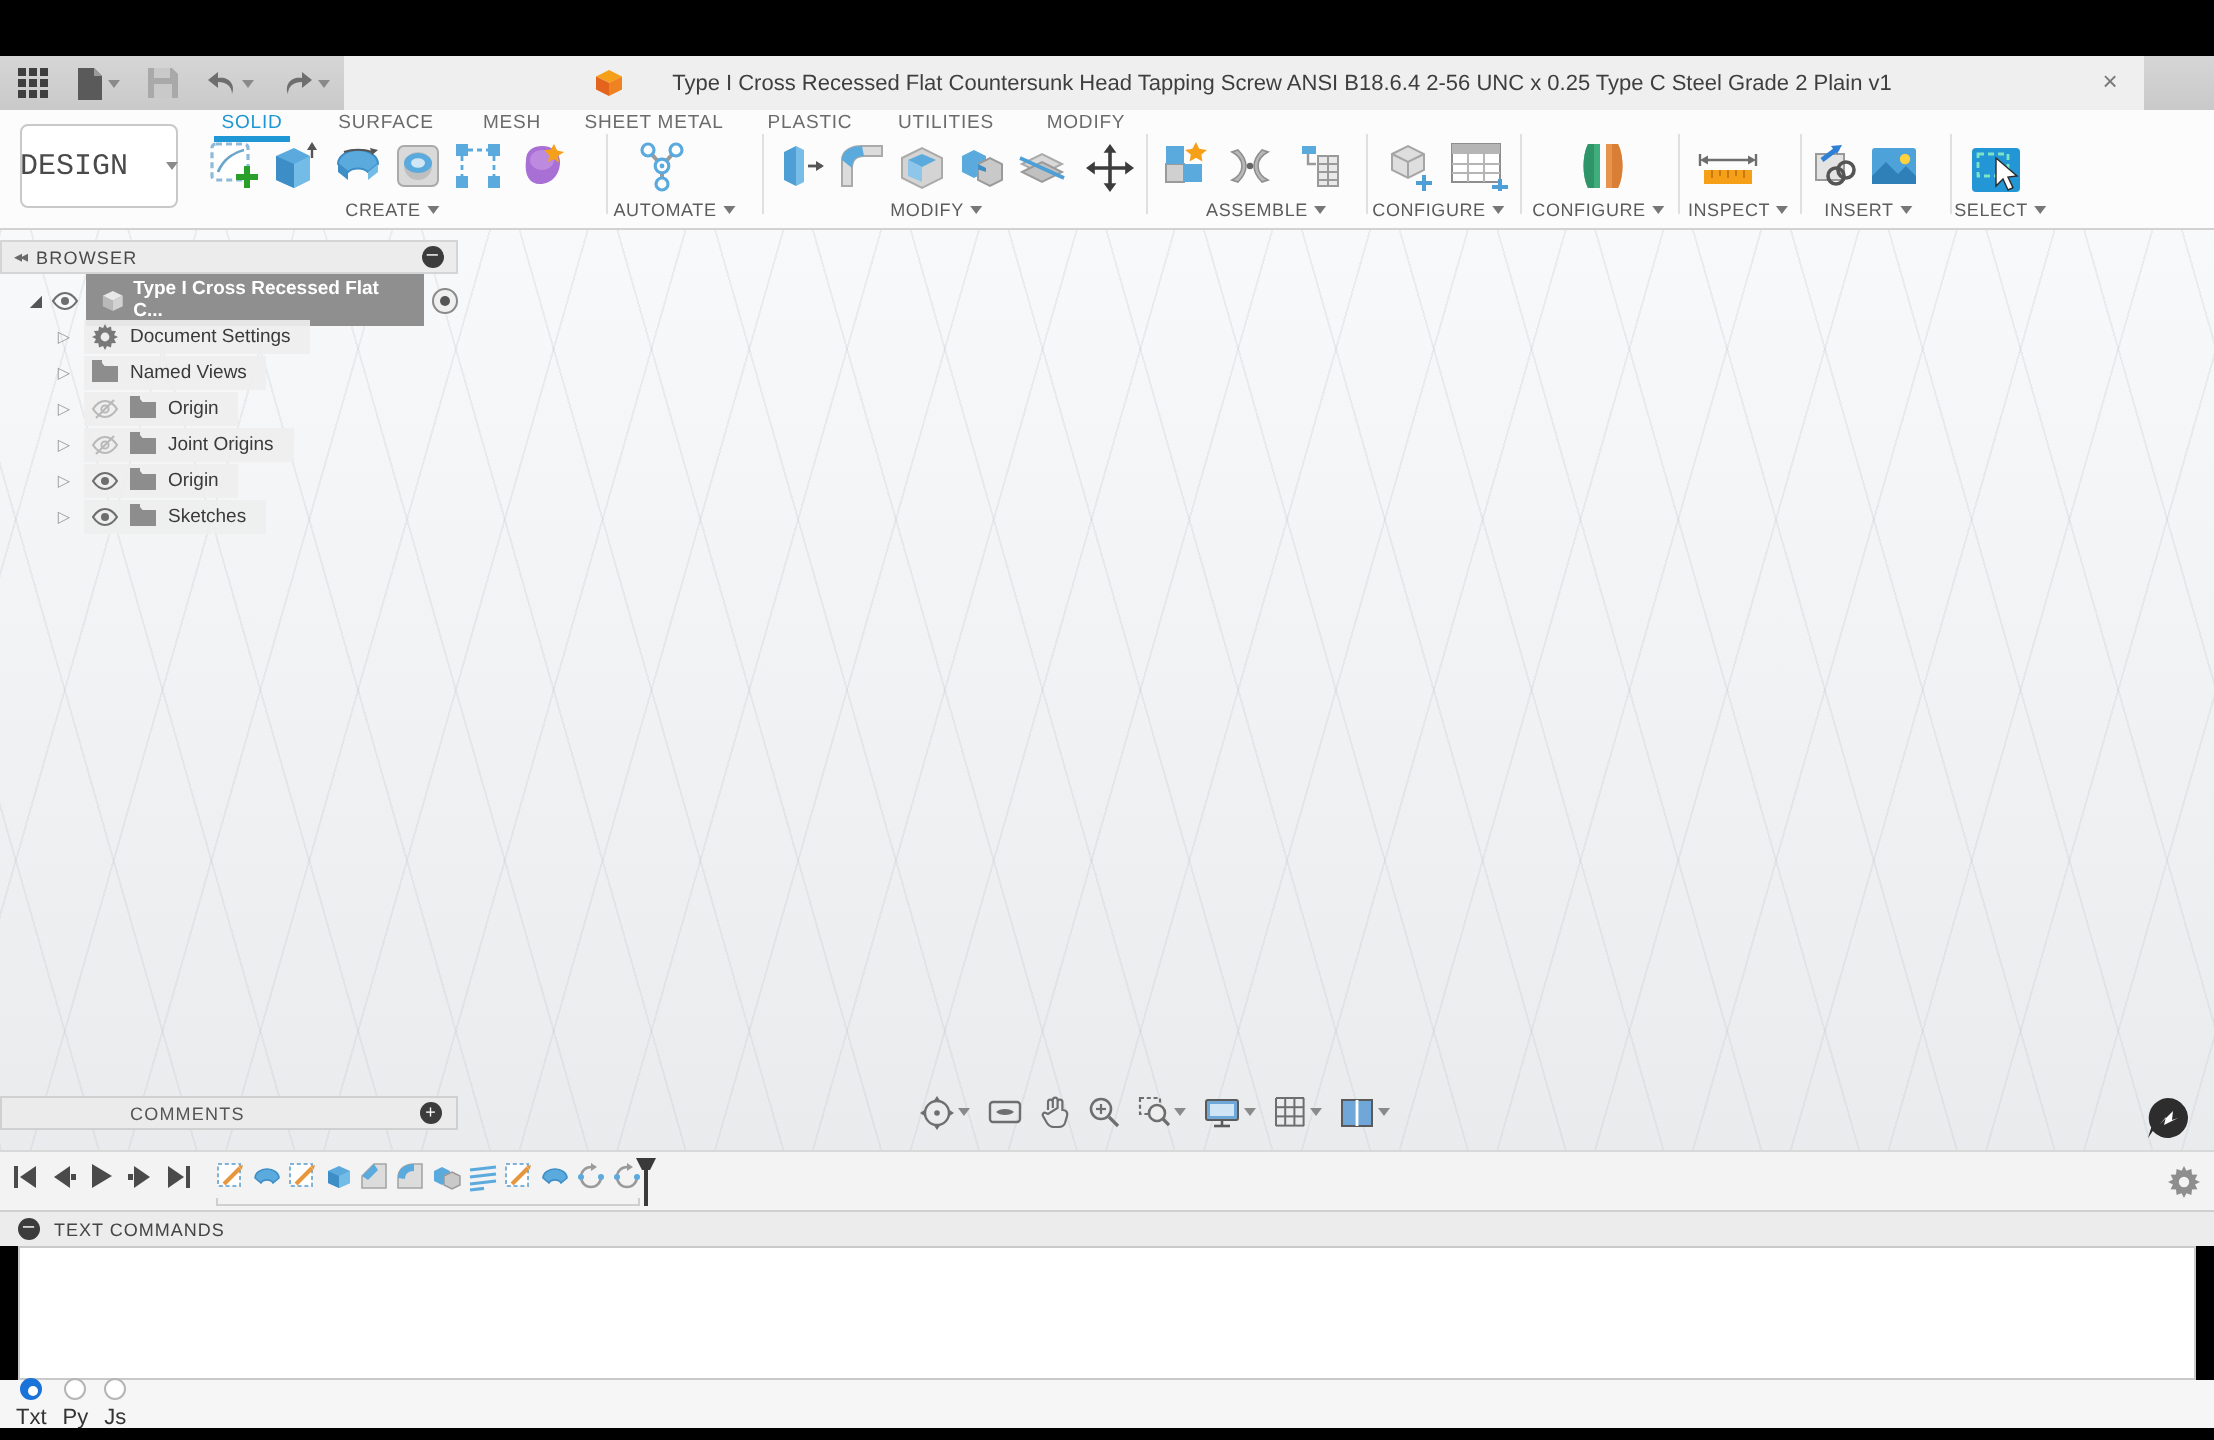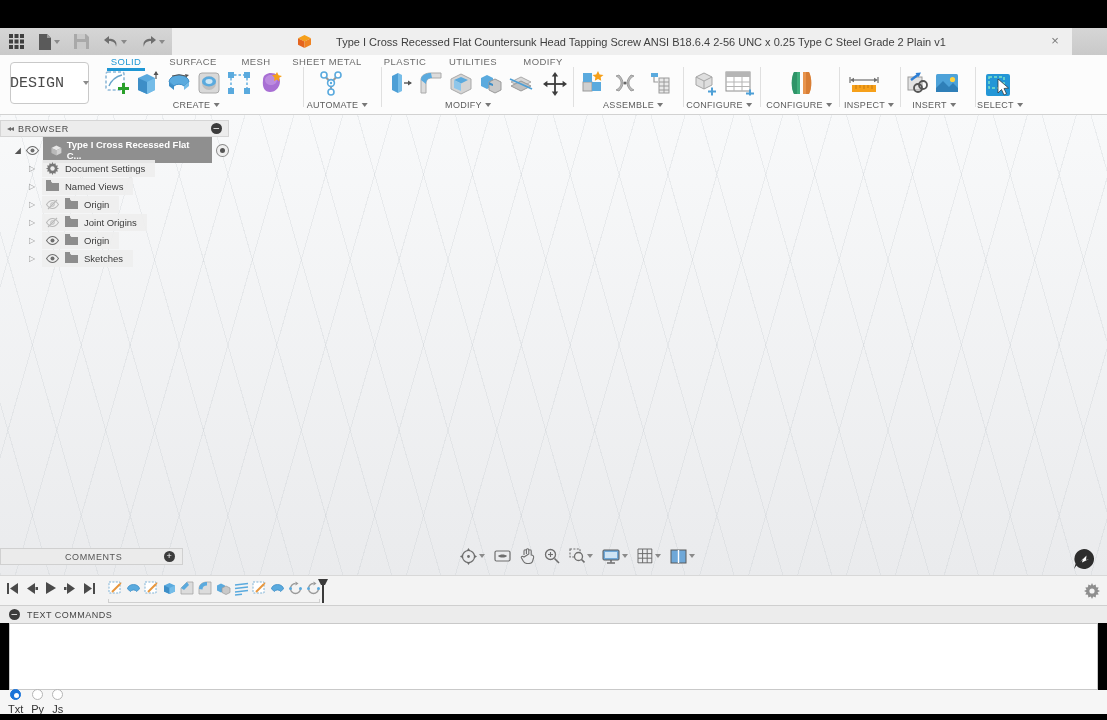--- a/index.html
+++ b/index.html
@@ -73,21 +73,21 @@
   .tri.solid { color:#555; }
   .root-chip { background:#8f8f8f; color:#fff; font-weight:bold; padding:2px 8px;
     display:flex; align-items:center; }
   .radio-sel { width:13px; height:13px; border-radius:50%; background:#efefef;
     border:1px solid #8a8a8a; display:flex; align-items:center; justify-content:center; margin-left:4px; }
   .radio-sel::after { content:""; width:5px; height:5px; border-radius:50%; background:#555; }
   .micon { width:13px; height:13px; display:inline-block; }
   .micon svg { display:block; }
 
   
-  .comments { left:0; top:433px; width:183px; height:17px; background:#ebebeb;
+  .comments { left:0; top:433px; width:229px; height:17px; background:#ebebeb;
     border:1px solid #d0d0d0; display:flex; align-items:center; font-size:9px;
     letter-spacing:.6px; color:#555; }
   .comments-label { margin-left:64px; }
   .comments-add { margin-left:auto; margin-right:7px; width:11px; height:11px; border-radius:50%;
     background:#3c3c3c; color:#fff; font-size:9px; line-height:11px; text-align:center; }
 
   
   .vtoolbar { left:460px; top:430px; height:22px; display:flex; align-items:center; gap:9px; }
   .vtoolbar svg { display:block; }
   .vt-item { display:flex; align-items:center; gap:2px; }

